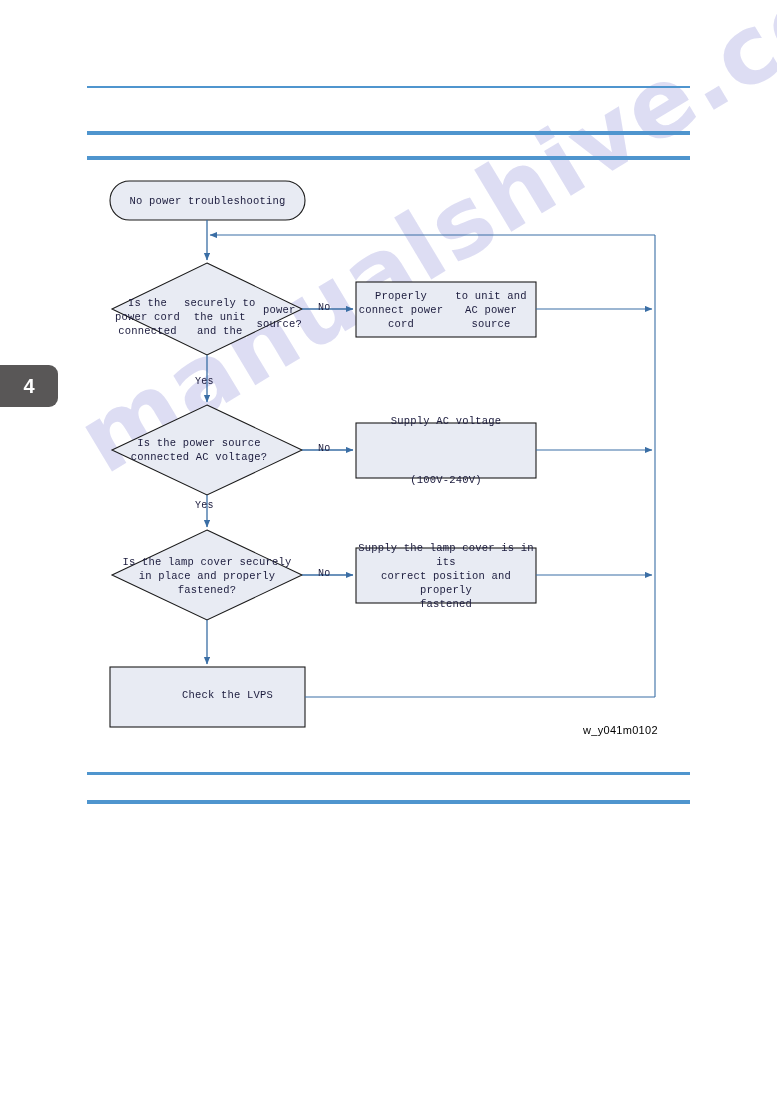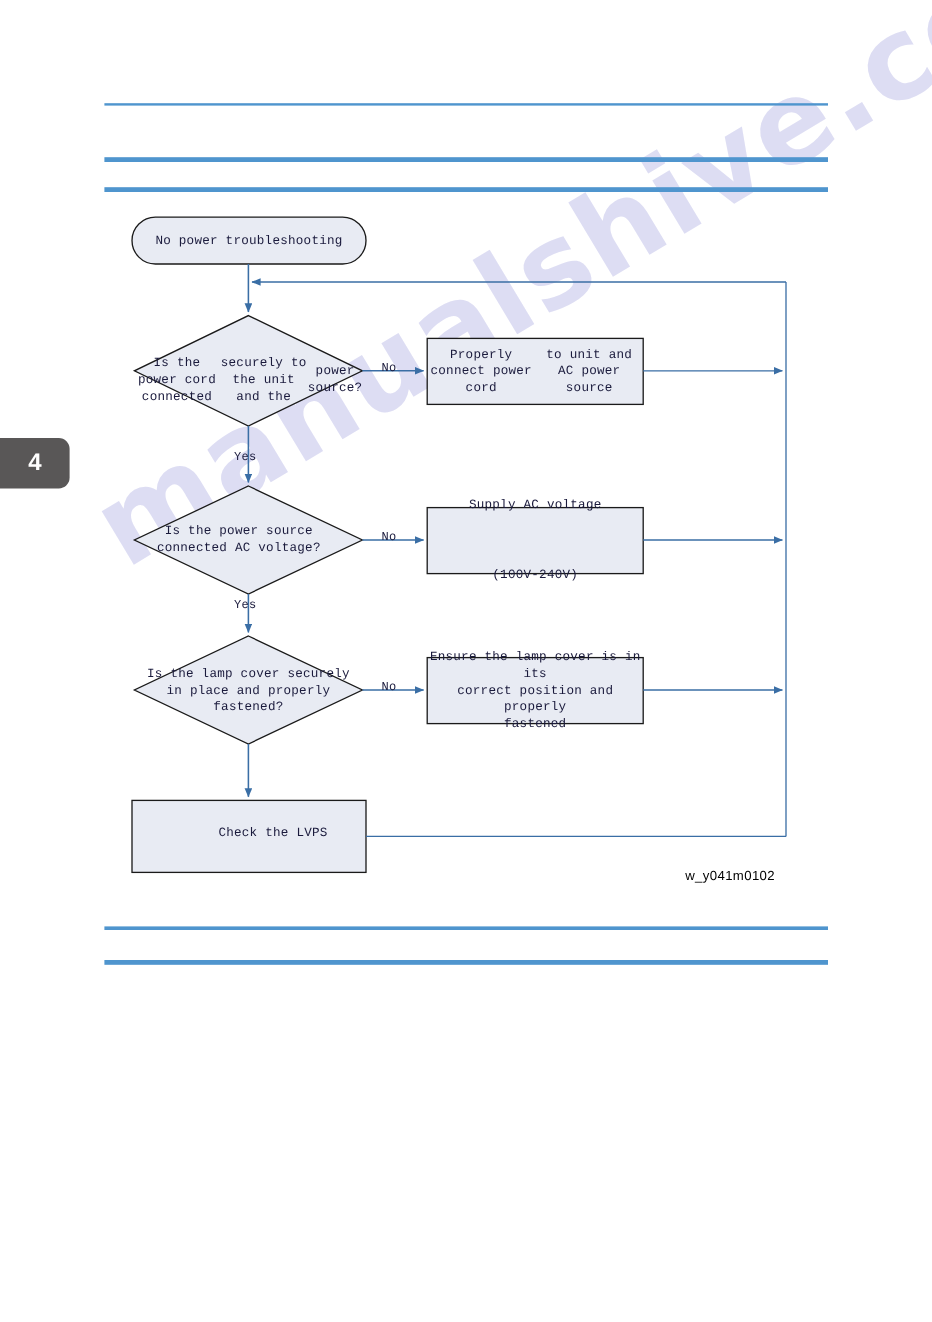--- a/index.html
+++ b/index.html
@@ -99,21 +99,21 @@
   .edge-label {
     position: absolute;
     color: #1a1a3c;
     font-size: 10px;
     letter-spacing: .2px;
     background: transparent;
     z-index: 2;
   }
   .figure-caption {
     position: absolute;
-    left: 571px;
+    left: 583px;
     top: 724px;
     font-size: 11px;
     color: #000000;
     letter-spacing: .3px;
     z-index: 2;
   }
 </style>
 </head>
 <body>
 
@@ -205,21 +205,21 @@
       <span>(100V-240V)</span>
     </div>
 
     <div class="node-text" style="left:112px; top:551px; width:190px; height:50px; flex-direction:column;justify-content:center;">
       <span>Is the lamp cover securely</span>
       <span>in place and properly</span>
       <span>fastened?</span>
     </div>
 
     <div class="node-text" style="left:356px; top:548px; width:180px; height:55px; flex-direction:column;">
-      <span>Ensure the lamp cover is in its</span>
+      <span>Supply the lamp cover is in its</span>
       <span>correct position and properly</span>
       <span>fastened</span>
     </div>
 
     <div class="node-text" style="left:110px; top:667px; width:195px; height:56px;margin-left:20px;">
       <span>Check the LVPS</span>
     </div>
 
     <div class="edge-label" style="left:318px; top:302px;">No</div>
     <div class="edge-label" style="left:318px; top:443px;">No</div>

